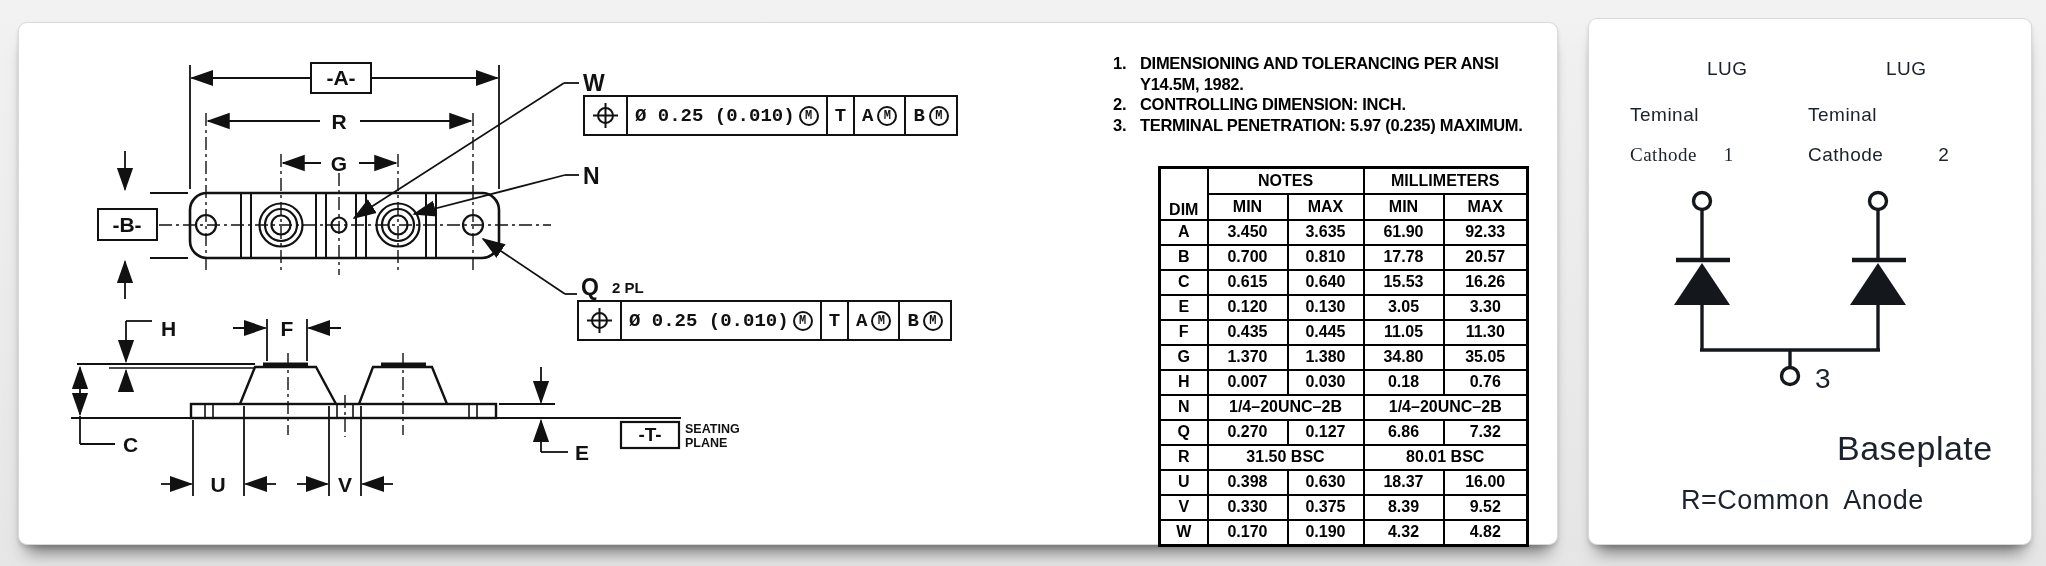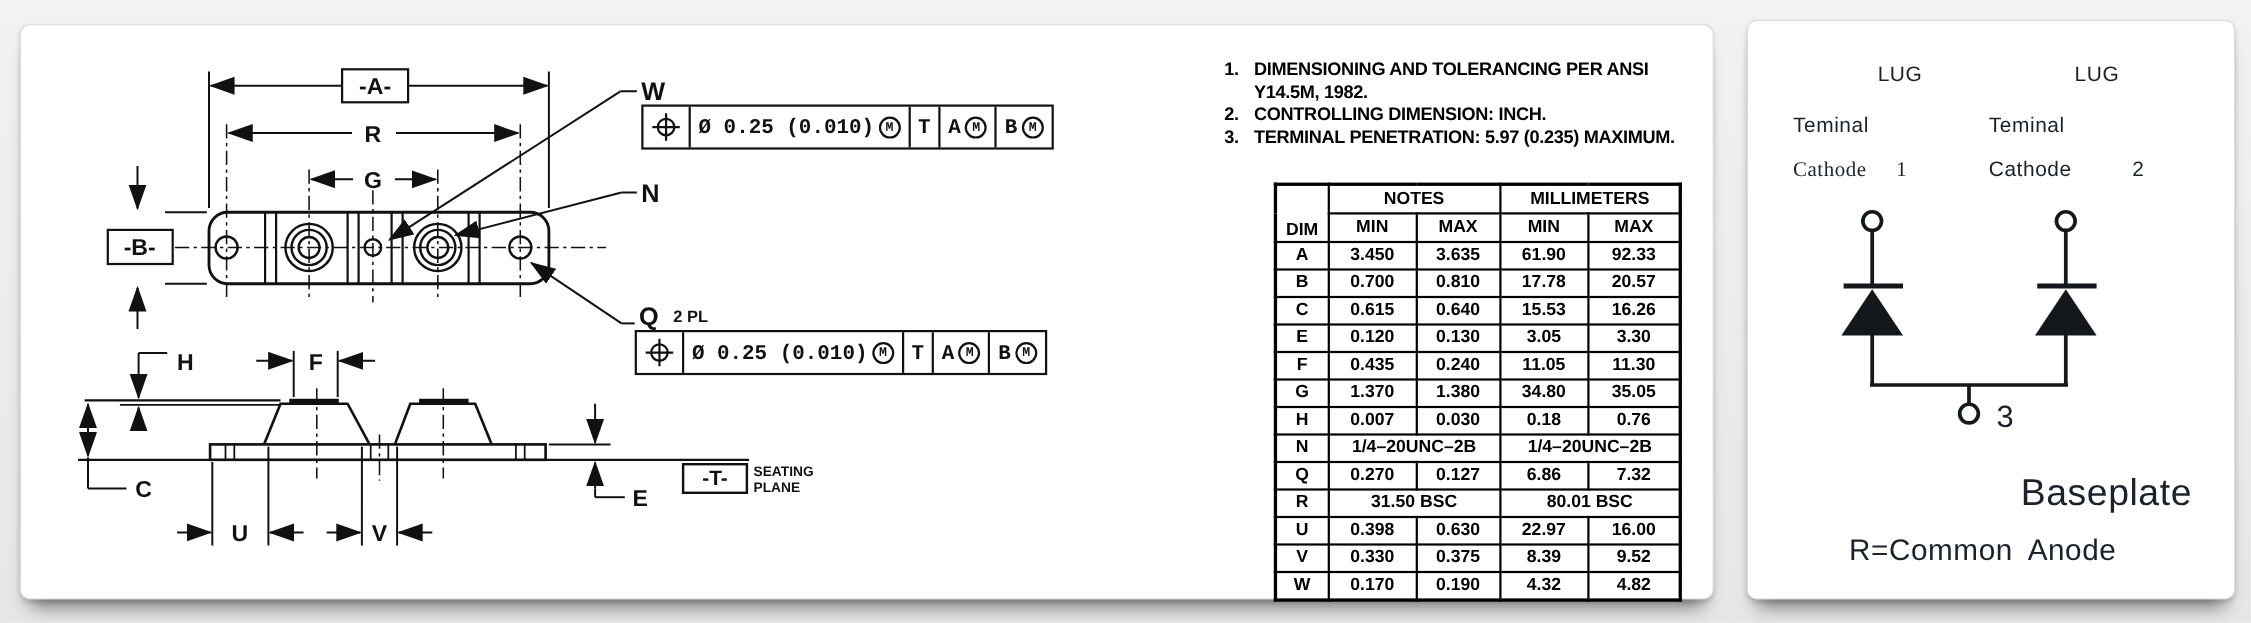--- a/index.html
+++ b/index.html
@@ -376,21 +376,21 @@
         <tr>
           <td>E</td>
           <td>0.120</td>
           <td>0.130</td>
           <td>3.05</td>
           <td>3.30</td>
         </tr>
         <tr>
           <td>F</td>
           <td>0.435</td>
-          <td>0.240</td>
+          <td>0.445</td>
           <td>11.05</td>
           <td>11.30</td>
         </tr>
         <tr>
           <td>G</td>
           <td>1.370</td>
           <td>1.380</td>
           <td>34.80</td>
           <td>35.05</td>
         </tr>
@@ -415,21 +415,21 @@
         </tr>
         <tr>
           <td>R</td>
           <td colspan="2">31.50 BSC</td>
           <td colspan="2">80.01 BSC</td>
         </tr>
         <tr>
           <td>U</td>
           <td>0.398</td>
           <td>0.630</td>
-          <td>22.97</td>
+          <td>18.37</td>
           <td>16.00</td>
         </tr>
         <tr>
           <td>V</td>
           <td>0.330</td>
           <td>0.375</td>
           <td>8.39</td>
           <td>9.52</td>
         </tr>
         <tr>

